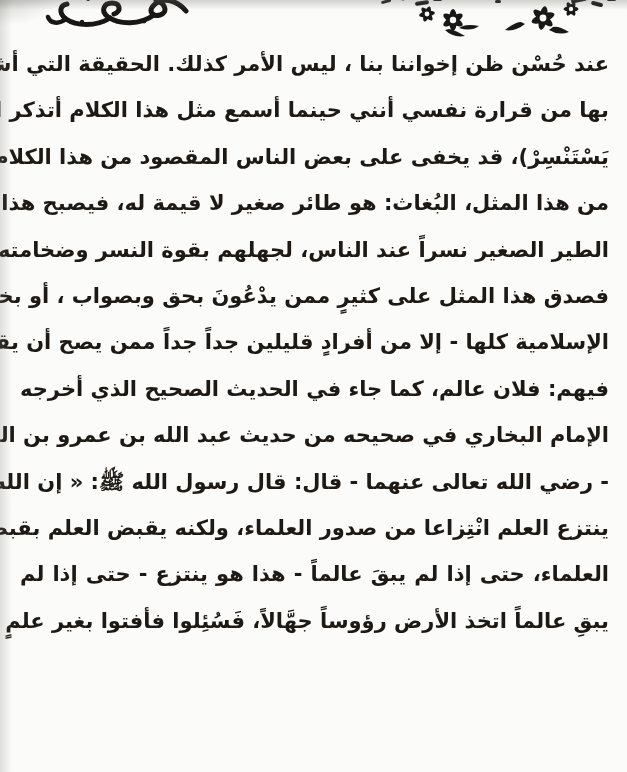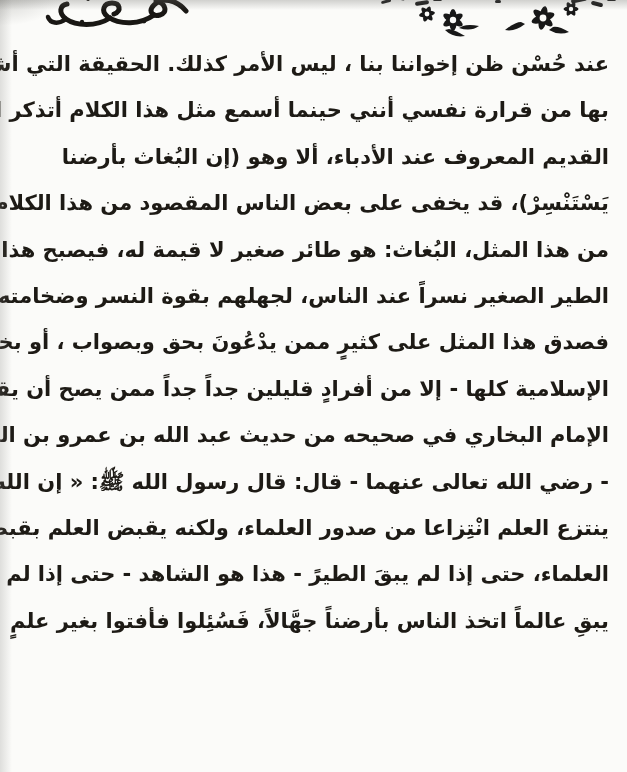--- a/index.html
+++ b/index.html
@@ -128,29 +128,29 @@
           <path d="M150,30 Q140,38 130,36 Q140,28 146,28 Z"></path>
           <path d="M174,36 Q184,42 194,38 Q184,32 178,33 Z"></path>
         </g>
       </g>
     </svg>
   </div>
 
   <div class="textblock">
     <div class="line">عند حُسْن ظن إخواننا بنا ، ليس الأمر كذلك. الحقيقة التي أشعر</div>
     <div class="line">بها من قرارة نفسي أنني حينما أسمع مثل هذا الكلام أتذكر المثل</div>
-    <div class="line">القديم المعروف عند الأدباء، ألا وهو (إن البُغاث بأرضنا</div>
     <div class="line">يَسْتَنْسِرْ)، قد يخفى على بعض الناس المقصود من هذا الكلام أو</div>
     <div class="line">من هذا المثل، البُغاث: هو طائر صغير لا قيمة له، فيصبح هذا</div>
     <div class="line">الطير الصغير نسراً عند الناس، لجهلهم بقوة النسر وضخامته،</div>
     <div class="line">فصدق هذا المثل على كثيرٍ ممن يدْعُونَ بحق وبصواب ، أو بخطأٍ</div>
     <div class="line">الإسلامية كلها - إلا من أفرادٍ قليلين جداً جداً ممن يصح أن يقال</div>
+    <div class="line">فيهم: فلان عالم، كما جاء في الحديث الصحيح الذي أخرجه</div>
     <div class="line">الإمام البخاري في صحيحه من حديث عبد الله بن عمرو بن العاص</div>
     <div class="line">- رضي الله تعالى عنهما - قال: قال رسول الله ﷺ: « إن الله لا</div>
     <div class="line">ينتزع العلم انْتِزاعا من صدور العلماء، ولكنه يقبض العلم بقبضِ</div>
-    <div class="line">العلماء، حتى إذا لم يبقَ الطيرً - هذا هو الشاهد - حتى إذا لم</div>
-    <div class="line">يبقِ عالماً اتخذ الناس بأرضناً جهَّالاً، فَسُئِلوا فأفتوا بغير علمٍ</div>
+    <div class="line">العلماء، حتى إذا لم يبقَ عالماً - هذا هو ينتزع - حتى إذا لم</div>
+    <div class="line">يبقِ عالماً اتخذ الأرض رؤوساً جهَّالاً، فَسُئِلوا فأفتوا بغير علمٍ</div>
   </div>
 
   <div class="shade-top"></div>
   <div class="shade-left"></div>
   <div class="shade-corner"></div>
 </div>
 
 </body></html>

